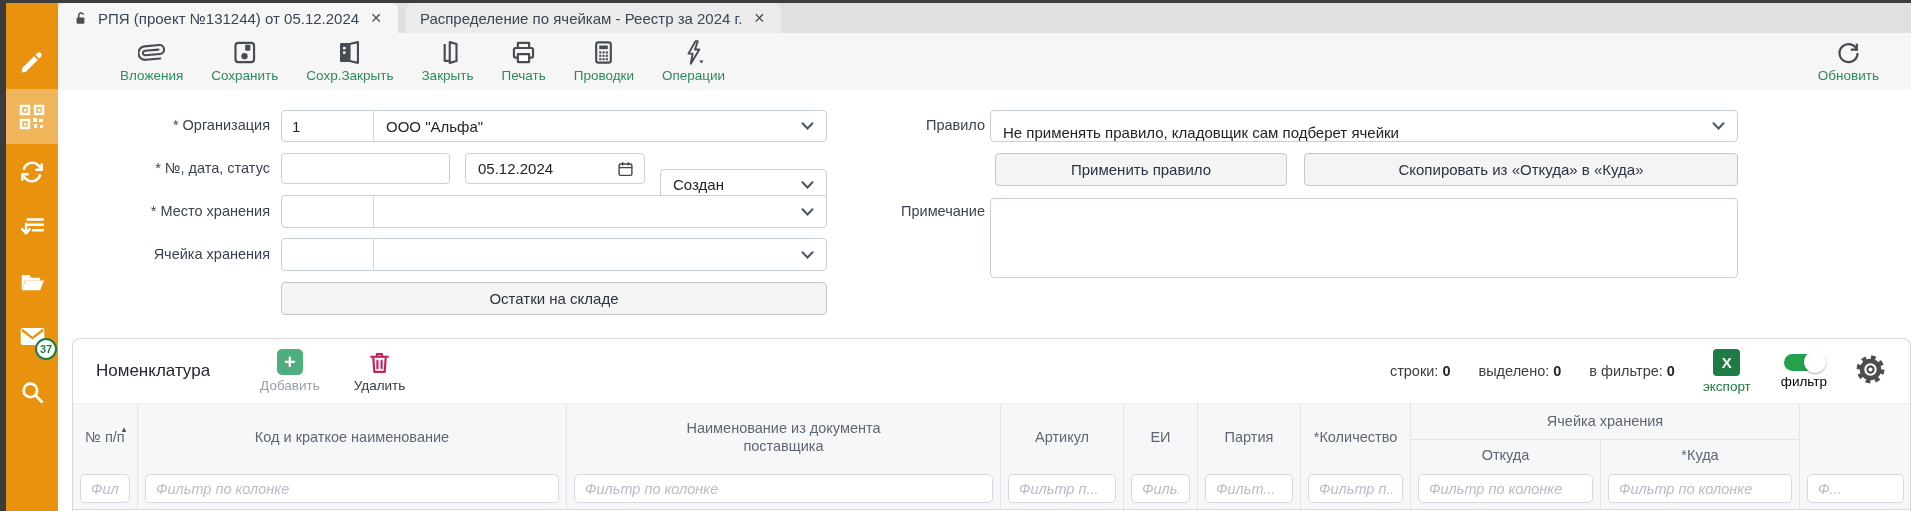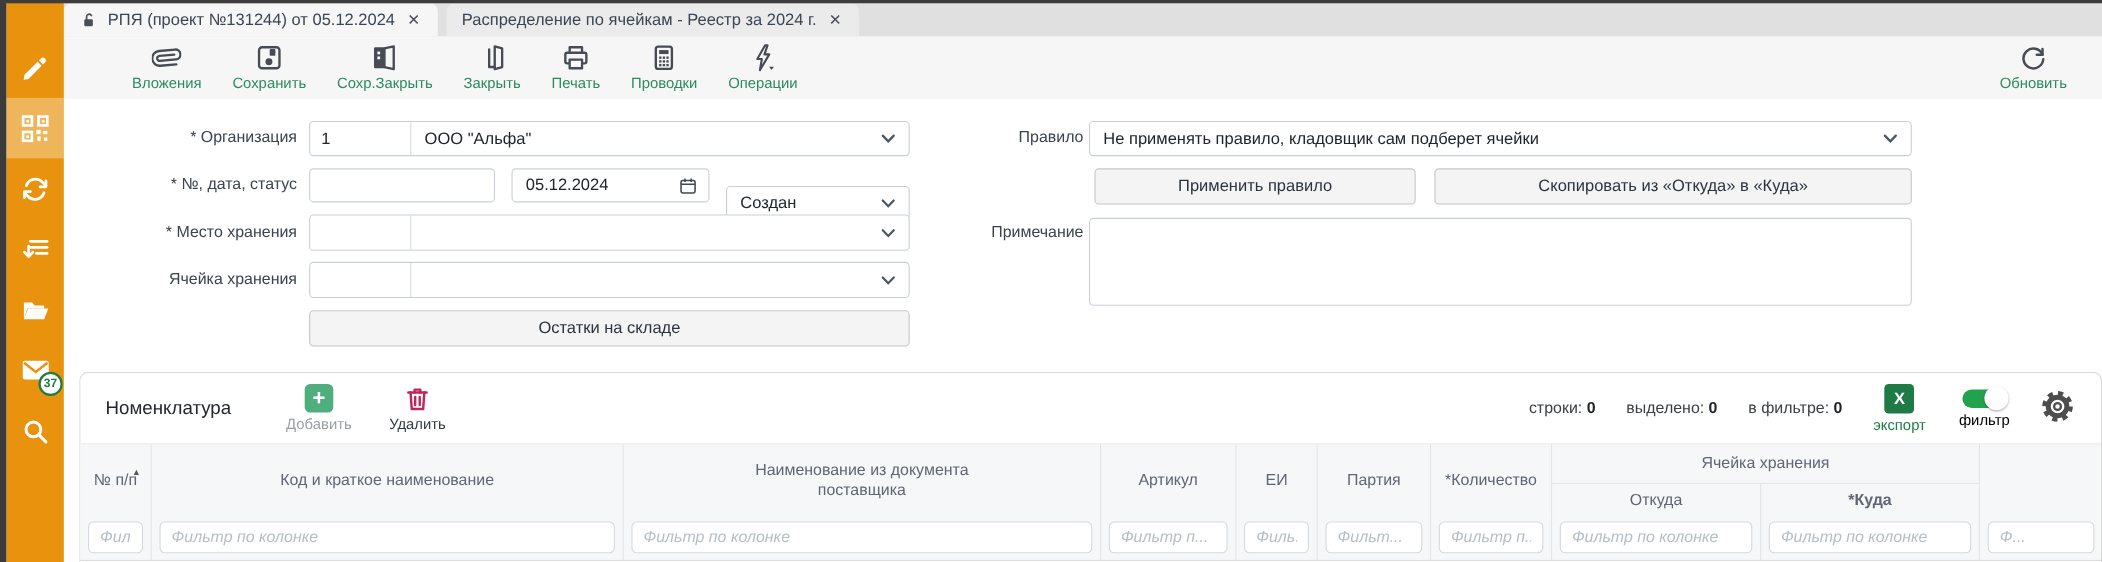--- a/index.html
+++ b/index.html
@@ -271,21 +271,21 @@
       <span class="cell-code"></span>
       <span class="cell-main"></span>
       <svg class="chev" width="13" height="9" viewBox="0 0 13 9">
           <path d="M1.5 1.8 L6.5 7 L11.5 1.8" fill="none" stroke="#4b5563" stroke-width="2" stroke-linecap="round"></path>
         </svg>
     </div>
 
     <button class="fbtn" style="left:223px;top:192px;width:546px;height:33px;">Остатки на складе</button>
 
     <div class="flabel" style="left:772px;width:155px;top:27px;">Правило</div>
-    <div class="box" style="left:932px;top:20px;width:748px;height:32px;">
+    <div class="box" style="left:932px;top:20px;width:748px;height:32px;align-items:flex-end;">
       <span class="cell-main">Не применять правило, кладовщик сам подберет ячейки</span>
       <svg class="chev" width="13" height="9" viewBox="0 0 13 9">
           <path d="M1.5 1.8 L6.5 7 L11.5 1.8" fill="none" stroke="#4b5563" stroke-width="2" stroke-linecap="round"></path>
         </svg>
     </div>
     <button class="fbtn" style="left:937px;top:63px;width:292px;height:33px;">Применить правило</button>
     <button class="fbtn" style="left:1246px;top:63px;width:434px;height:33px;">Скопировать из «Откуда» в «Куда»</button>
 
     <div class="flabel" style="left:772px;width:155px;top:113px;">Примечание</div>
     <textarea class="notes" style="left: 932px; top: 108px; width: 748px; height: 80px;"></textarea>
@@ -360,21 +360,21 @@
       </div>
       <div class="th" style="grid-column:7;grid-row:1/3;">
         <span>*Количество</span>
       </div>
       <div class="th-group" style="grid-column:8/10;grid-row:1;">
         <span>Ячейка хранения</span>
       </div>
       <div class="th-sub" style="grid-column:8;grid-row:2;">
         <span>Откуда</span>
       </div>
-      <div class="th-sub" style="grid-column:9;grid-row:2;font-weight:bold;">
+      <div class="th-sub" style="grid-column:9;grid-row:2;">
         <span>*Куда</span>
       </div>
       <div class="th" style="grid-column:10;grid-row:1/3;">
         <span></span>
       </div>
 
       <div class="tf" style="grid-column:1;grid-row:3;">
         <input placeholder="Филь..." style="">
       </div>
       <div class="tf" style="grid-column:2;grid-row:3;">

